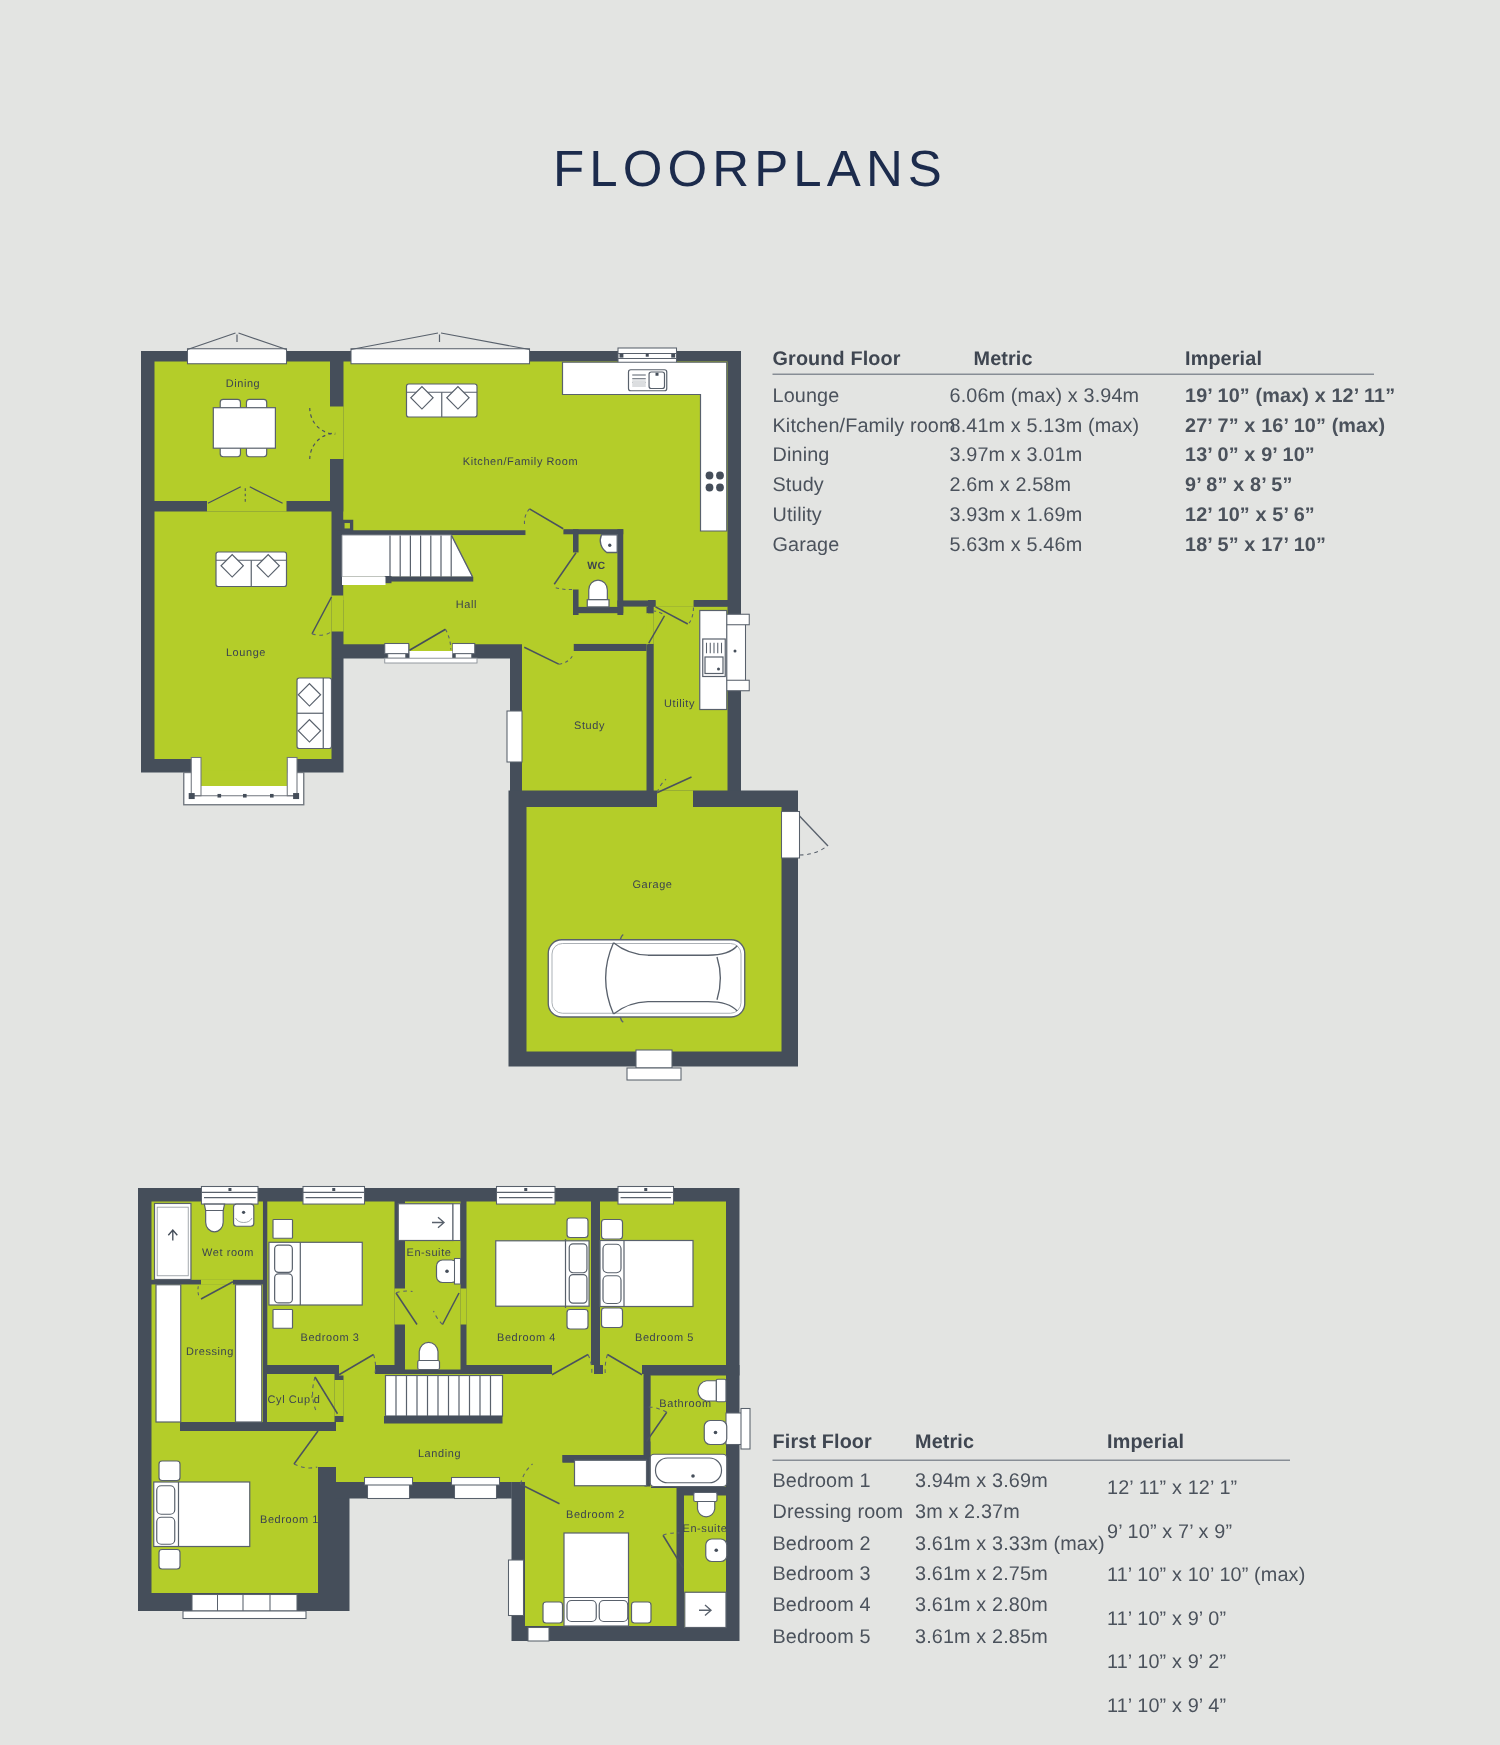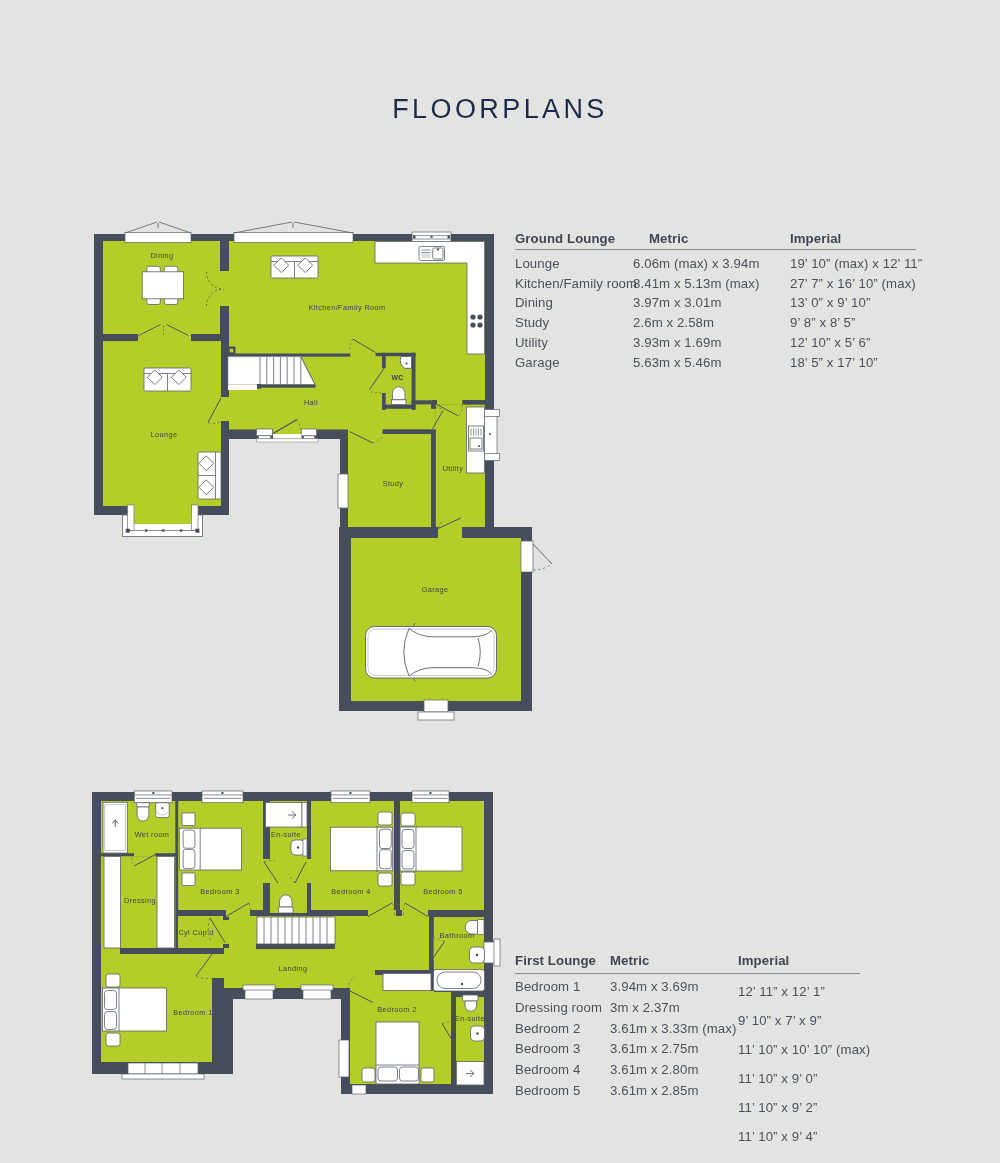--- a/index.html
+++ b/index.html
@@ -1,41 +1,41 @@
 <!DOCTYPE html>
 <html><head>
 <meta charset="utf-8">
 <style>
   html,body{margin:0;padding:0;}
   body{width:1000px;height:1163px;background:#e3e4e2;font-family:"Liberation Sans",sans-serif;position:relative;overflow:hidden;}
   .abs{position:absolute;}
-  .title{left:0;width:1000px;top:94px;text-align:center;font-size:27px;letter-spacing:3.4px;color:#1c2b4c;font-weight:400;}
+  .title{left:0;width:1000px;top:94px;text-align:center;font-size:34px;letter-spacing:3.4px;color:#1c2b4c;font-weight:400;}
   .tbl{color:#4b525c;font-size:13.2px;letter-spacing:0.1px;}
   .tbl .hd{font-weight:bold;color:#3f4651;}
   .rule{position:absolute;height:1px;background:#878d95;}
   svg text{font-family:"Liberation Sans",sans-serif;fill:#3c444e;}
 </style>
 </head>
 <body>
 
 <div class="abs title">FLOORPLANS</div>
 
 <div class="abs tbl" style="left:515px;top:231px;width:420px;">
-  <div class="abs hd" style="left:0;top:0;">Ground Lounge</div>
+  <div class="abs hd" style="left:0;top:0;">Ground Floor</div>
   <div class="abs hd" style="left:134px;top:0;">Metric</div>
   <div class="abs hd" style="left:275px;top:0;">Imperial</div>
   <div class="abs" style="left:0;top:23px;line-height:19.7px;white-space:nowrap;">Lounge<br>Kitchen/Family room<br>Dining<br>Study<br>Utility<br>Garage</div>
   <div class="abs" style="left:118px;top:23px;line-height:19.7px;white-space:nowrap;">6.06m (max) x 3.94m<br>8.41m x 5.13m (max)<br>3.97m x 3.01m<br>2.6m x 2.58m<br>3.93m x 1.69m<br>5.63m x 5.46m</div>
-  <div class="abs" style="left:275px;top:23px;line-height:19.7px;white-space:nowrap;">19’ 10” (max) x 12’ 11”<br>27’ 7” x 16’ 10” (max)<br>13’ 0” x 9’ 10”<br>9’ 8” x 8’ 5”<br>12’ 10” x 5’ 6”<br>18’ 5” x 17’ 10”</div>
+  <div class="abs" style="left:275px;top:23px;line-height:19.7px;white-space:nowrap;font-weight:bold;">19’ 10” (max) x 12’ 11”<br>27’ 7” x 16’ 10” (max)<br>13’ 0” x 9’ 10”<br>9’ 8” x 8’ 5”<br>12’ 10” x 5’ 6”<br>18’ 5” x 17’ 10”</div>
 </div>
 
 <div class="rule" style="left:515px;top:249px;width:401px;"></div>
 
 <div class="abs tbl" style="left:515px;top:953px;width:420px;">
-  <div class="abs hd" style="left:0;top:0;">First Lounge</div>
+  <div class="abs hd" style="left:0;top:0;">First Floor</div>
   <div class="abs hd" style="left:95px;top:0;">Metric</div>
   <div class="abs hd" style="left:223px;top:0;">Imperial</div>
   <div class="abs" style="left:0;top:24px;line-height:20.8px;white-space:nowrap;">Bedroom 1<br>Dressing room<br>Bedroom 2<br>Bedroom 3<br>Bedroom 4<br>Bedroom 5</div>
   <div class="abs" style="left:95px;top:24px;line-height:20.8px;white-space:nowrap;">3.94m x 3.69m<br>3m x 2.37m<br>3.61m x 3.33m (max)<br>3.61m x 2.75m<br>3.61m x 2.80m<br>3.61m x 2.85m</div>
   <div class="abs" style="left:223px;top:24px;line-height:29px;white-space:nowrap;">12’ 11” x 12’ 1”<br>9’ 10” x 7’ x 9”<br>11’ 10” x 10’ 10” (max)<br>11’ 10” x 9’ 0”<br>11’ 10” x 9’ 2”<br>11’ 10” x 9’ 4”</div>
 </div>
 
 <div class="rule" style="left:515px;top:973px;width:345px;"></div>
 
 <svg id="gf" class="abs" style="left:85px;top:220px;" width="470" height="510" viewBox="85 220 470 510">

